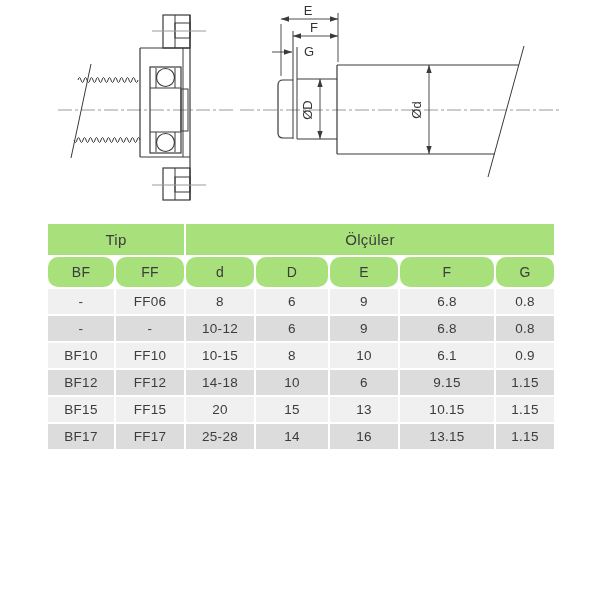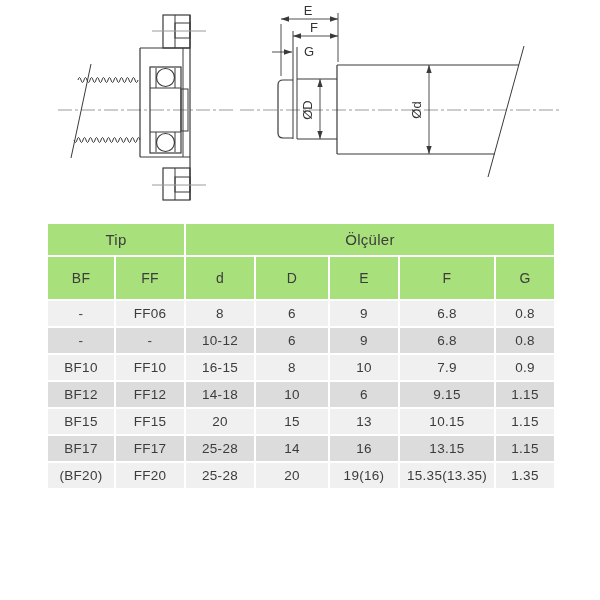--- a/index.html
+++ b/index.html
@@ -18,21 +18,21 @@
   table.dims{
     position:absolute;left:46px;top:222px;
     border-collapse:separate;border-spacing:2px;
     table-layout:fixed;
   }
   table.dims th, table.dims td{
     text-align:center;vertical-align:middle;padding:0;
     font-weight:normal;letter-spacing:.3px;color:var(--text);
   }
   thead tr.group th{background:var(--green);height:31px;font-size:15px;}
-  thead tr.cols th{background:var(--green);height:42px;font-size:14px;}
+  thead tr.cols th{background:var(--green);height:30px;font-size:14px;border-radius:10px;}
   tbody td{height:25px;font-size:13.5px;}
   tbody tr.light td{background:var(--row-light);}
   tbody tr.dark td{background:var(--row-dark);}
 </style>
 </head>
 <body>
 
 <div class="page">
 
   <svg class="drawing" width="600" height="218" viewBox="0 0 600 218">
@@ -156,24 +156,24 @@
           <td>-</td>
           <td>10-12</td>
           <td>6</td>
           <td>9</td>
           <td>6.8</td>
           <td>0.8</td>
         </tr>
         <tr class="light">
           <td>BF10</td>
           <td>FF10</td>
-          <td>16-15</td>
+          <td>10-15</td>
           <td>8</td>
           <td>10</td>
-          <td>7.9</td>
+          <td>6.1</td>
           <td>0.9</td>
         </tr>
         <tr class="dark">
           <td>BF12</td>
           <td>FF12</td>
           <td>14-18</td>
           <td>10</td>
           <td>6</td>
           <td>9.15</td>
           <td>1.15</td>
@@ -189,25 +189,16 @@
         </tr>
         <tr class="dark">
           <td>BF17</td>
           <td>FF17</td>
           <td>25-28</td>
           <td>14</td>
           <td>16</td>
           <td>13.15</td>
           <td>1.15</td>
         </tr>
-        <tr class="light">
-          <td>(BF20)</td>
-          <td>FF20</td>
-          <td>25-28</td>
-          <td>20</td>
-          <td>19(16)</td>
-          <td>15.35(13.35)</td>
-          <td>1.35</td>
-        </tr>
       </tbody>
   </table>
 
 </div>
 
 </body></html>

